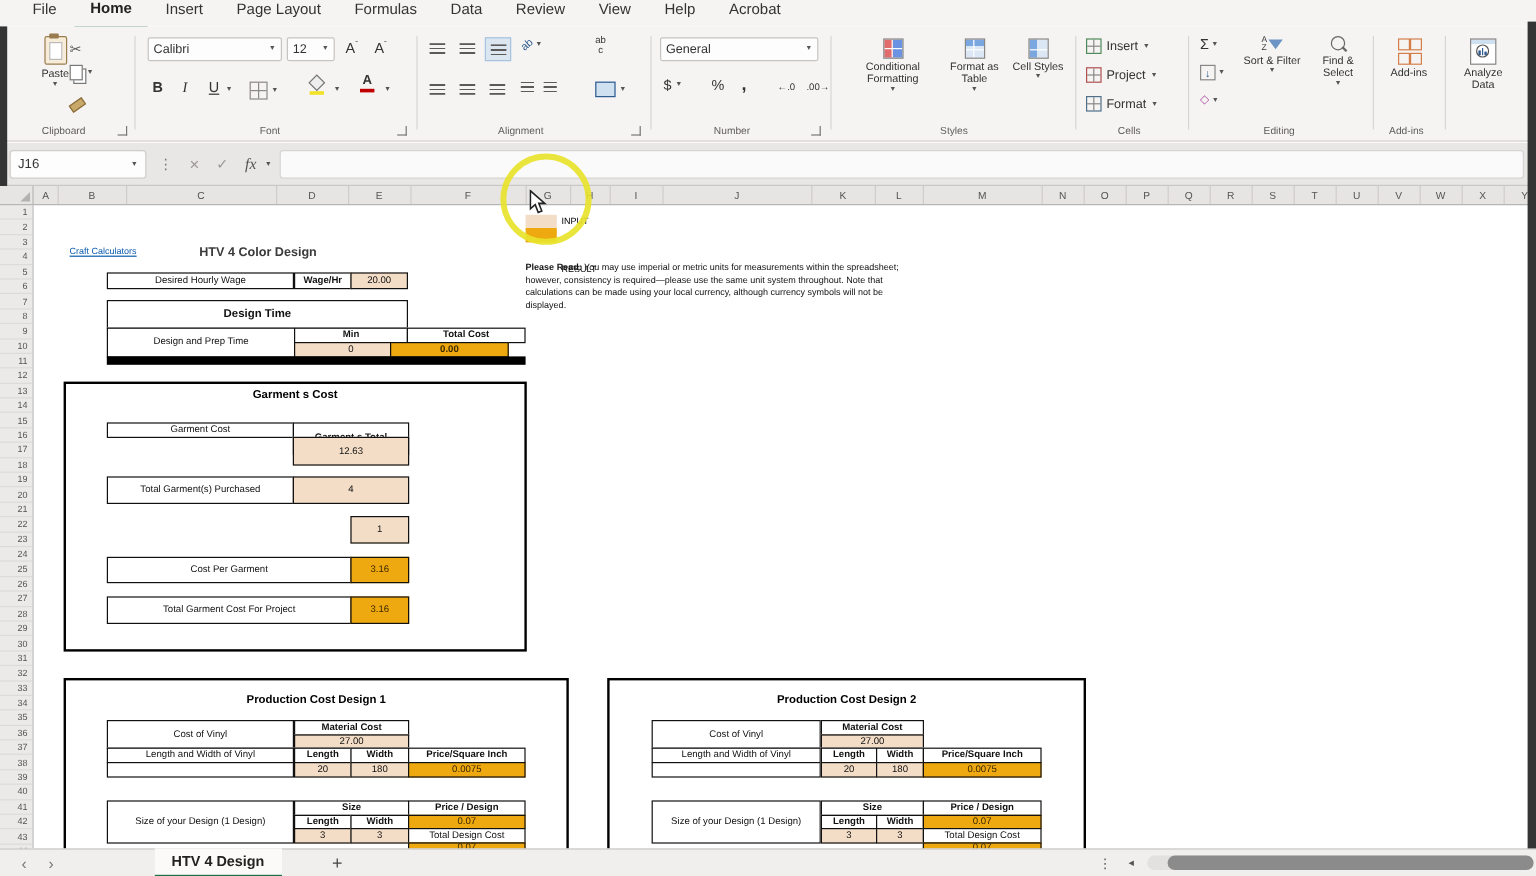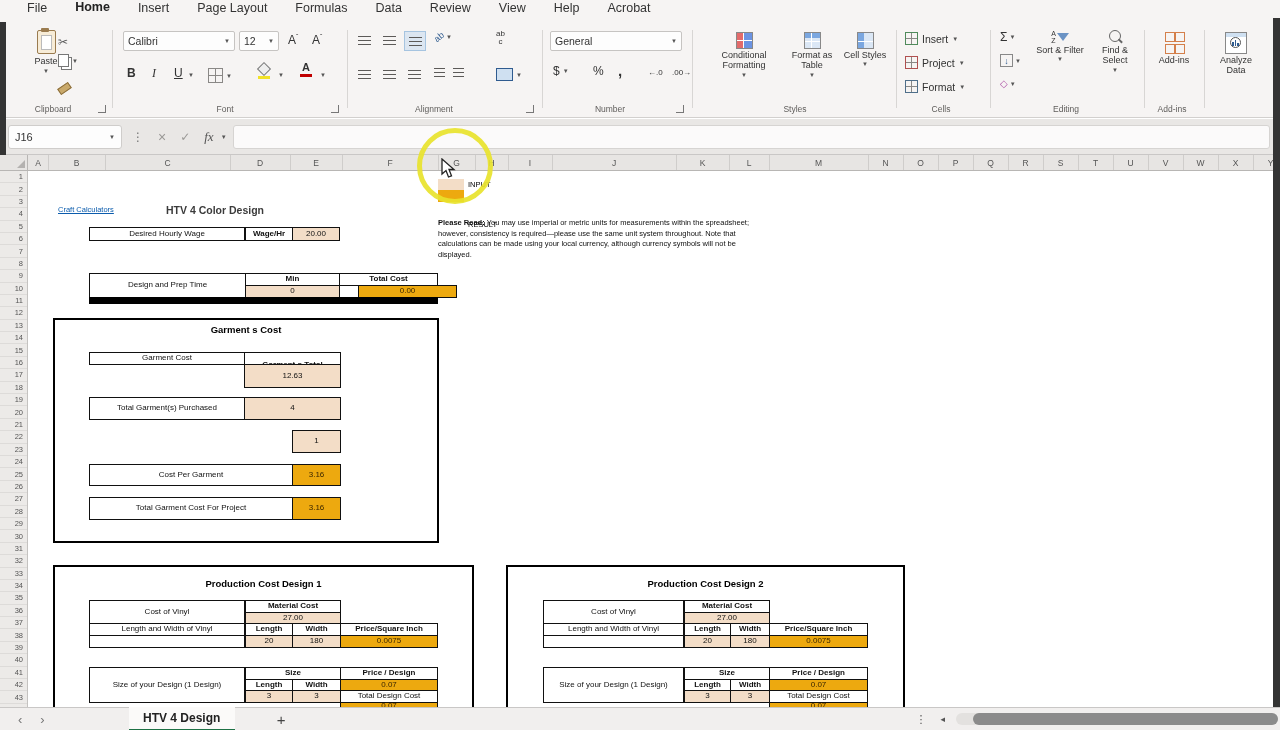--- a/index.html
+++ b/index.html
@@ -303,25 +303,26 @@
     <span class="abs" style="left:468px;top:192px;font-size:7.5px;color:#000;margin-top:28px;">RESULT</span>
 
     <div class="abs" style="left:438px;top:218px;width:332px;font-size:7.5px;line-height:10.5px;color:#111;">
       <b>Please Read:</b><span> You may use imperial or metric units for measurements within the spreadsheet; however, consistency is required—please use the same unit system throughout. Note that calculations can be made using your local currency, although currency symbols will not be displayed.</span>
     </div>
 
     <div class="cell" style="left:89px;top:227px;width:156px;height:14px;">Desired Hourly Wage</div>
     <div class="cell bold" style="left:245px;top:227px;width:48px;height:14px;">Wage/Hr</div>
     <div class="cell peach" style="left:292px;top:227px;width:48px;height:14px;">20.00</div>
 
+    <div class="cell bold" style="left:89px;top:250px;width:251px;height:24px;font-size:9.5px;">Design Time</div>
     <div class="cell" style="left:89px;top:273px;width:157px;height:25px;">Design and Prep Time</div>
     <div class="cell bold" style="left:245px;top:273px;width:95px;height:13px;">Min</div>
     <div class="cell peach" style="left:245px;top:285px;width:95px;height:13px;">0</div>
     <div class="cell bold" style="left:339px;top:273px;width:99px;height:13px;">Total Cost</div>
-    <div class="cell gold" style="left:358px;top:285px;width:99px;height:13px;">0.00</div>
+    <div class="cell gold" style="left:325px;top:285px;width:99px;height:13px;font-weight:bold;">0.00</div>
     <div class="blackbar" style="left:89px;top:297px;width:349px;height:7px;"></div>
 
     <div class="box2" style="left:53px;top:318px;width:386px;height:225px;"></div>
     <div class="btitle" style="left:53px;top:324px;width:386px;">Garment s Cost</div>
     <div class="cell" style="left:89px;top:352px;width:156px;height:13px;">Garment  Cost</div>
     <div class="cell bold" style="left:244px;top:352px;width:97px;height:27px;">Garment s Total</div>
     <div class="cell peach" style="left:244px;top:364px;width:97px;height:24px;">12.63</div>
     <div class="cell" style="left:89px;top:397px;width:156px;height:23px;">Total Garment(s) Purchased</div>
     <div class="cell peach" style="left:244px;top:397px;width:97px;height:23px;">4</div>
     <div class="cell peach" style="left:292px;top:430px;width:49px;height:23px;">1</div>

